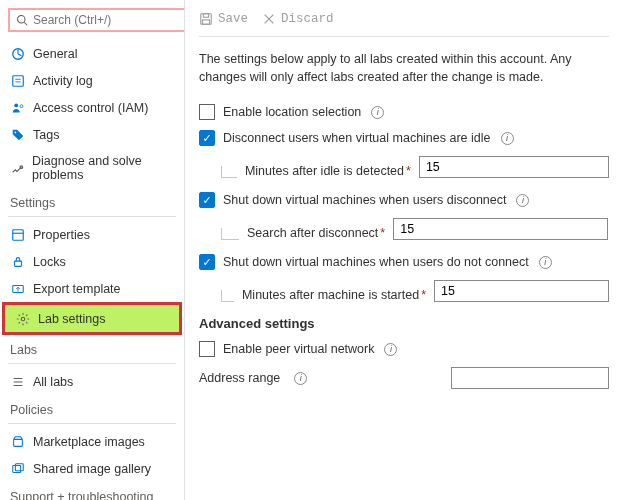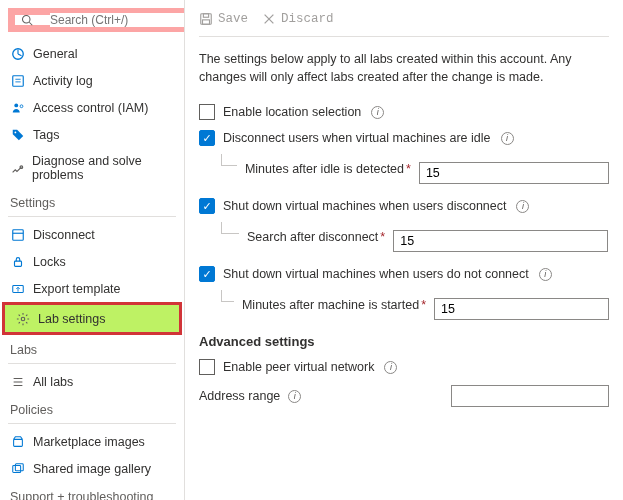--- a/index.html
+++ b/index.html
@@ -1,42 +1,42 @@
 <!DOCTYPE html>
 <html><head>
 <meta charset="utf-8">
 <style>
 * { box-sizing: border-box; margin: 0; padding: 0; }
 body { font-family: "Segoe UI", Arial, sans-serif; font-size: 13px; color: #323130; width: 623px; height: 500px; overflow: hidden; display: flex; }
 .sidebar { width: 185px; border-right: 1px solid #e1dfdd; padding: 8px 0; overflow-y: auto; }
 .search-row { display: flex; align-items: center; padding: 0 8px 8px 8px; gap: 6px; }
-.search-box { flex: 1; display: flex; align-items: center; border: 7px solid #fca5a5; height: 24px; padding: 0 4px; gap: 16px; }
+.search-box { flex: 1; display: flex; align-items: center; border: 2px solid #fca5a5; height: 24px; padding: 0 4px; gap: 4px; }
 .search-box input { border: none; outline: none; font-size: 12px; flex: 1; min-width: 0; }
 .nav-item { display: flex; align-items: center; gap: 8px; padding: 6px 10px; cursor: pointer; font-size: 12.5px; }
 .nav-item.selected { background: #bef264; }
 .highlight-box { border: 3px solid #d13438; margin: 0 2px; }
 .icon { width: 15px; height: 15px; display: inline-flex; align-items: center; justify-content: center; color: #0078d4; font-size: 12px; }
 .icon.gray { color: #605e5c; }
 .section-header { font-size: 12.5px; color: #605e5c; padding: 8px 10px 4px; }
 .divider { border-top: 1px solid #e1dfdd; margin: 2px 8px 4px; }
 .main { flex: 1; padding: 8px 14px; overflow-y: auto; }
 .toolbar { display: flex; gap: 14px; padding: 4px 0 10px; border-bottom: 1px solid #e1dfdd; color: #a19f9d; font-size: 12.5px; }
 .toolbar-btn { display: flex; align-items: center; gap: 5px; cursor: pointer; font-family: Liberation Mono, monospace; }
 .description { font-size: 12.5px; color: #323130; padding: 14px 0 18px; line-height: 1.4; }
 .section-title { font-weight: 600; font-size: 13px; margin: 4px 0 10px; }
 .setting-row { display: flex; align-items: center; gap: 8px; margin-bottom: 10px; font-size: 12.5px; }
 .checkbox { width: 16px; height: 16px; border: 1px solid #605e5c; display: inline-flex; align-items: center; justify-content: center; cursor: pointer; }
 .checkbox.checked { background: #0078d4; border-color: #0078d4; color: #fff; font-size: 11px; border-radius: 2px; }
-.sub-setting { display: flex; align-items: flex-start; margin: 16px 0 14px 22px; font-size: 12.5px; }
+.sub-setting { display: flex; align-items: flex-end; margin: 4px 0 14px 22px; font-size: 12.5px; }
 .sub-line { border-left: 1px solid #c8c6c4; border-bottom: 1px solid #c8c6c4; width: 18px; height: 12px; margin-right: 8px; margin-top: -8px; }
 .sub-label { flex: 0 0 auto; }
 .req { color: #a4262c; margin: 0 8px 0 2px; }
 .text-input { border: 1px solid #8a8886; height: 22px; padding: 0 6px; font-size: 12.5px; width: 215px; }
 .info-icon { width: 13px; height: 13px; border: 1px solid #8a8886; border-radius: 50%; display: inline-flex; align-items: center; justify-content: center; font-size: 9px; color: #605e5c; font-style: italic; margin-left: 2px; }
-.addr-row { display: flex; align-items: center; gap: 6px; margin-top: 10px; font-size: 12.5px; }
+.addr-row { display: flex; align-items: center; gap: 12px; margin-top: 10px; font-size: 12.5px; }
 .addr-row .text-input { margin-left: auto; width: 158px; }
 svg { display: block; }
 </style>
 </head>
 <body>
 
 <div class="sidebar">
   <div class="search-row">
     <div class="search-box">
       <span class="icon gray">
@@ -100,21 +100,21 @@
 
   <div class="section-header">Settings</div>
   <div class="divider"></div>
   <div class="nav-item">
     <span class="icon">
         <svg width="14" height="14" viewBox="0 0 16 16" fill="none" stroke="#0078d4" stroke-width="1.3">
           <rect x="2" y="2" width="12" height="12" rx="1"></rect>
           <line x1="2" y1="6" x2="14" y2="6"></line>
         </svg>
       </span>
-    <span>Disconnect</span>
+    <span>Properties</span>
   </div>
   <div class="nav-item">
     <span class="icon">
         <svg width="14" height="14" viewBox="0 0 16 16" fill="none" stroke="#0078d4" stroke-width="1.3">
           <rect x="4" y="7" width="8" height="6" rx="1"></rect>
           <path d="M6 7V5a2 2 0 014 0v2"></path>
         </svg>
       </span>
     <span>Locks</span>
   </div>

